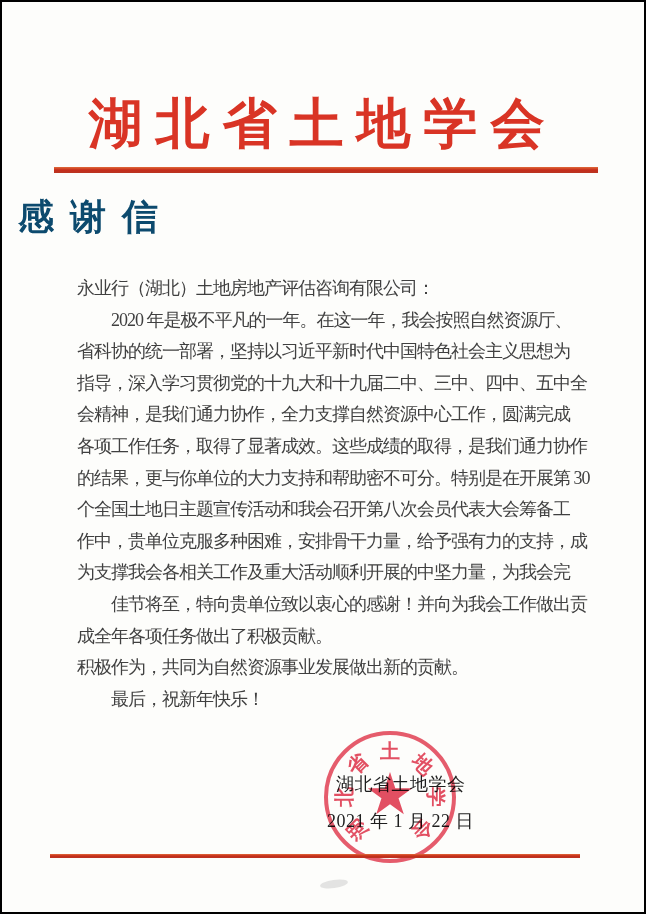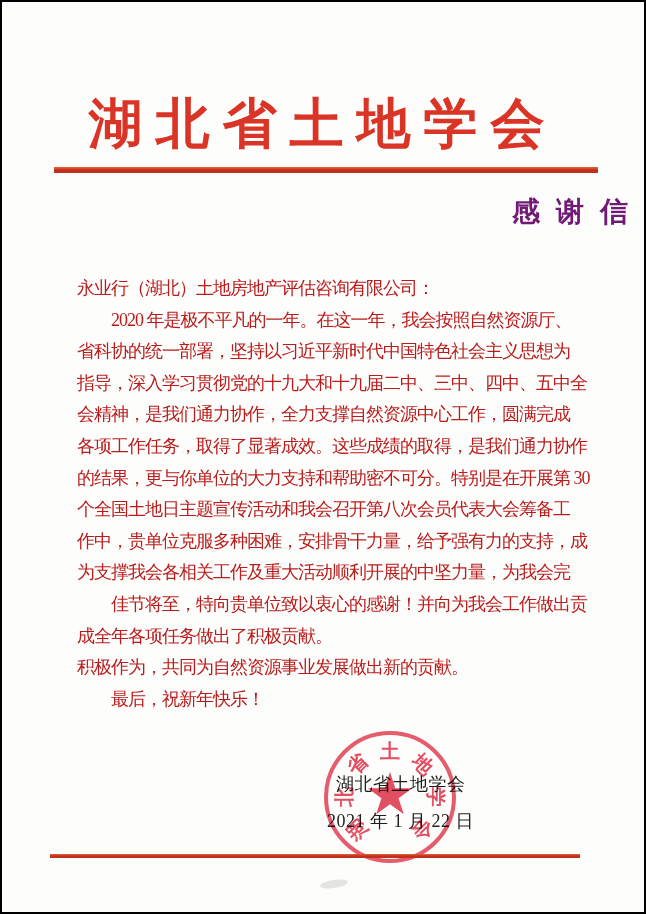--- a/index.html
+++ b/index.html
@@ -18,27 +18,27 @@
     font-size:54px;font-weight:bold;
     color:#d93425;
     letter-spacing:13px;
     white-space:nowrap;
   }
   .rule{position:absolute;background:linear-gradient(#e06a3a,#c52c1a,#b93522);}
   .rule.top{left:52px;top:165px;width:544px;height:6px;}
   .rule.bottom{left:48px;top:852px;width:530px;height:4px;}
   .letter-title{
     position:absolute;left:0;top:191px;width:100%;
-    text-align:right;
-    font-size:28px;font-weight:bold;color:#701a75;
+    text-align:left;
+    font-size:36px;font-weight:bold;color:#0c4a6e;
     letter-spacing:16px;text-indent:16px;
   }
   .body{
     position:absolute;left:75px;top:271px;width:500px;
-    font-size:18px;line-height:31.6px;color:#b91c1c;
+    font-size:18px;line-height:31.6px;color:#404040;
     letter-spacing:-1px;
   }
   .line{white-space:nowrap;}
   .line.indent{padding-left:34px;}
   .signature{
     position:absolute;left:334px;top:770px;
     font-size:18px;color:#1e1e1e;letter-spacing:0.5px;white-space:nowrap;
   }
   .date{
     position:absolute;left:325px;top:807px;

